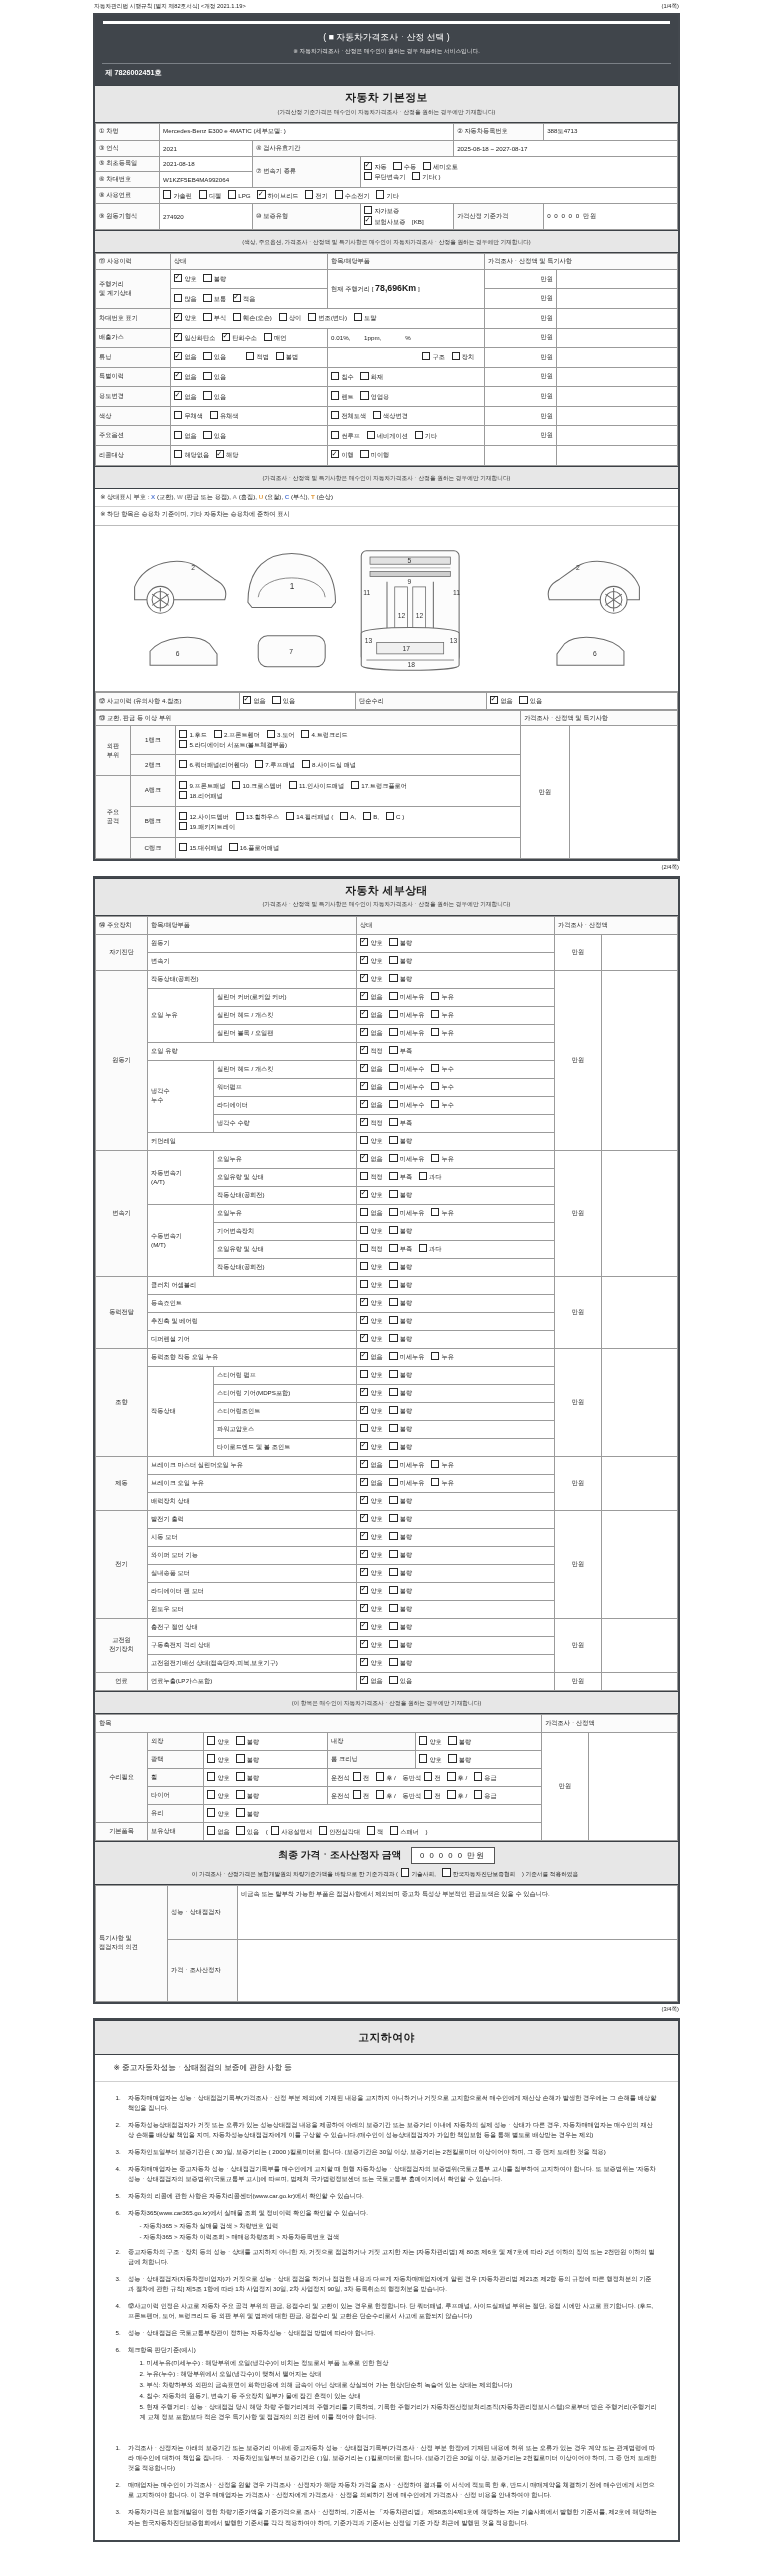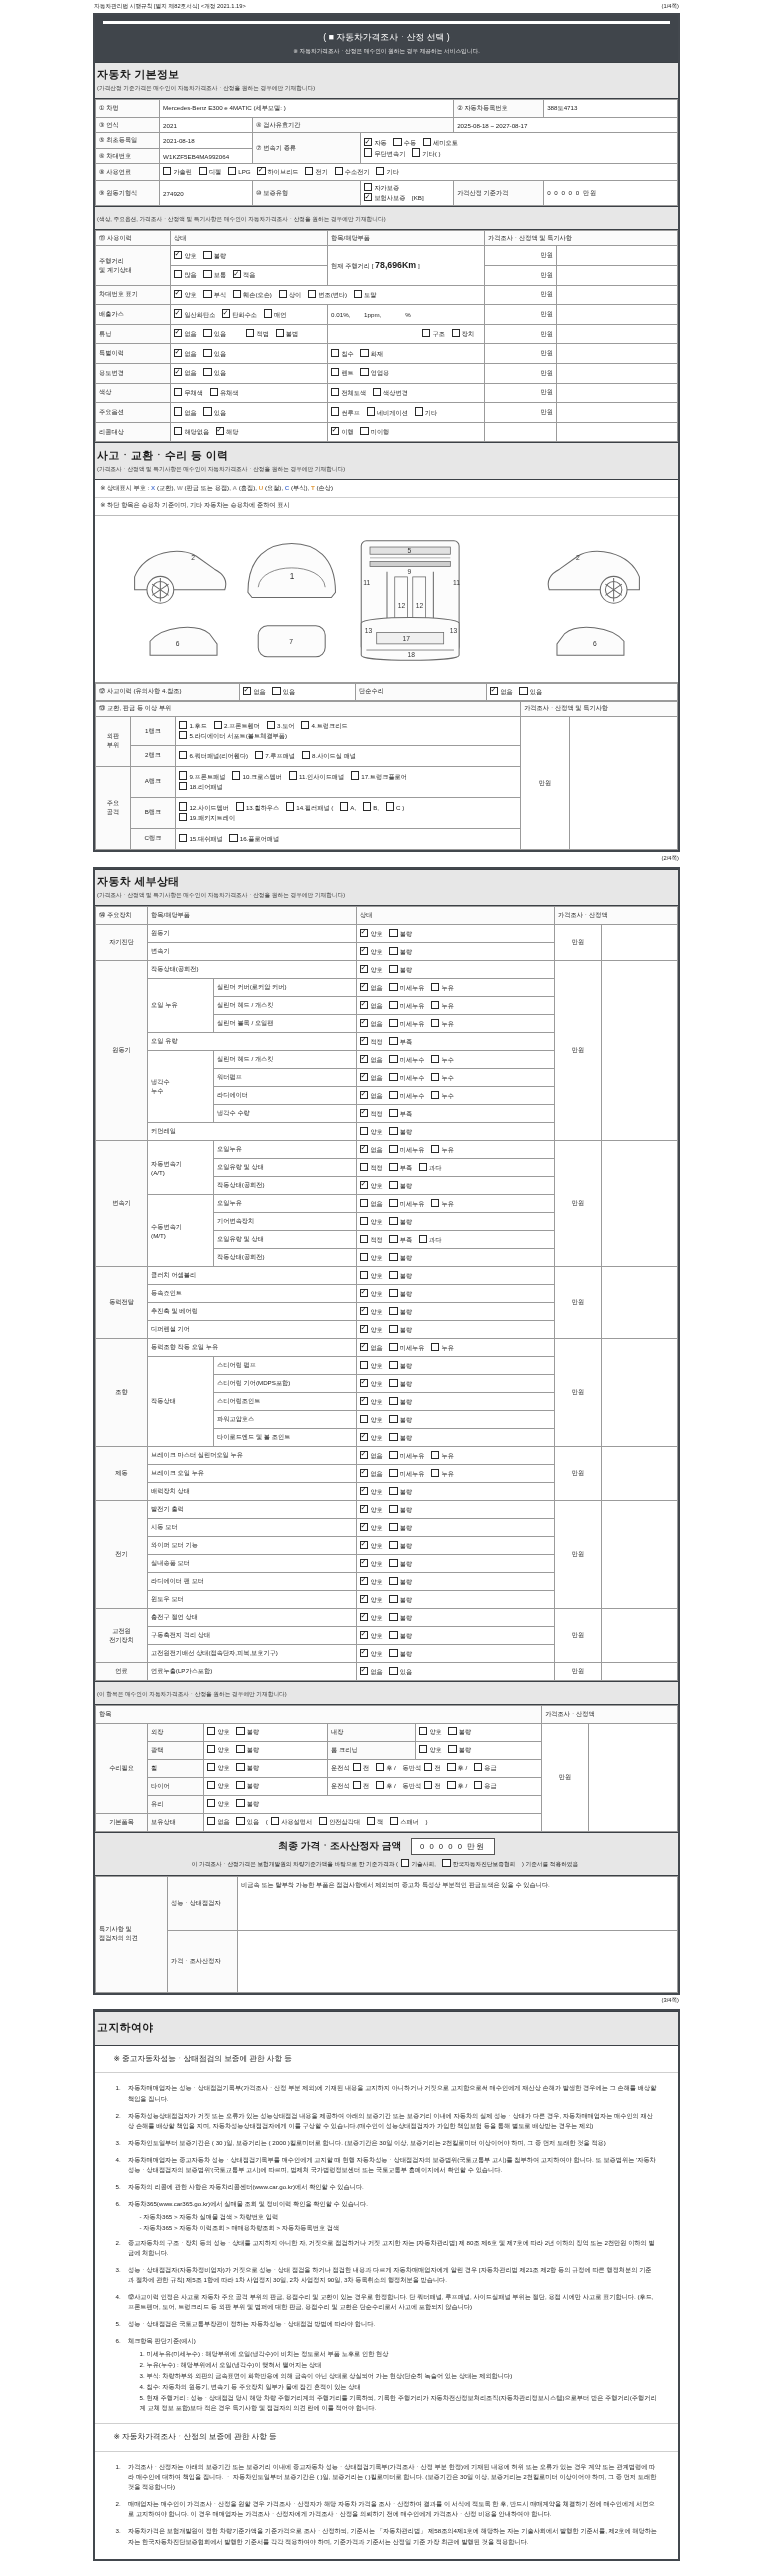--- a/index.html
+++ b/index.html
@@ -9,21 +9,21 @@
   .pagemark{text-align:right;font-size:5.7px;color:#222;padding:1.5px 1px 4.1px 1px;}
   .box{border:2.1px solid #43484e;background:#fff;margin-bottom:1px;}
   
   .dkhead{background:#40454b;color:#fff;padding:5.2px 7.2px 6.2px 7.2px;}
   .stripe{height:3.1px;background:#ffffff;margin:1px 1px 7.2px 1px;}
   .dk-title{text-align:center;font-size:16px;font-weight:bold;letter-spacing:1px;}
   .dk-sub{text-align:center;font-size:8.8px;margin-top:5.2px;}
   .dk-note{text-align:center;font-size:5.7px;margin-top:4.1px;color:#e8e8e8;}
   .docno{border-top:0.5px solid #7b8086;margin-top:7.2px;padding:4.1px 3.1px 1px 3.1px;font-size:7.2px;font-weight:bold;}
   
-  .sect{background:#e7e7e7;border-top:1px solid #3c4146;border-bottom:1px solid #3c4146;padding:5.2px 2.1px;}
+  .sect{background:#e7e7e7;border-top:1px solid #3c4146;border-bottom:1px solid #3c4146;text-align:center;padding:5.2px 2.1px;}
   .sect .t{font-size:10.8px;font-weight:bold;letter-spacing:0.5px;}
   .sect .s{font-size:5.7px;margin-top:3.1px;color:#333;}
   
   table{border-collapse:collapse;width:100%;table-layout:fixed;}
   td,th{border:0.5px solid #9b9b9b;font-size:6.2px;padding:2.1px 3.1px;vertical-align:middle;word-break:keep-all;}
   .lab{background:#fbfbfb;}
   .cb{display:inline-block;width:6.2px;height:6.2px;border:1px solid #2a2a2a;background:#fff;vertical-align:-1px;margin-right:2.1px;position:relative;}
   .cb.on::after{content:"✓";position:absolute;left:-0.5px;top:-2.6px;font-size:7.2px;font-weight:bold;color:#111;}
   .opt{margin-right:6.7px;white-space:nowrap;}
   .opt.plain{margin-right:3.1px;}
@@ -65,20 +65,21 @@
   <div class="topnote">
     <span>자동차관리법 시행규칙 [별지 제82호서식] &lt;개정 2021.1.19&gt;</span>
     <span>(1/4쪽)</span>
   </div>
 
   <div class="box">
     <div class="dkhead">
       <div class="stripe"></div>
       <div class="dk-sub">( ■ 자동차가격조사ㆍ산정 선택 )</div>
       <div class="dk-note">※ 자동차가격조사ㆍ산정은 매수인이 원하는 경우 제공하는 서비스입니다.</div>
+      <div class="docno">제 7826002451호</div>
     </div>
 
     <div class="sect">
       <div class="t">자동차 기본정보</div>
       <div class="s">(가격산정 기준가격은 매수인이 자동차가격조사ㆍ산정을 원하는 경우에만 기재합니다)</div>
     </div>
     <table>
       <colgroup>
           <col style="width:64px">
           <col style="width:93px">
@@ -210,21 +211,20 @@
         <td class="lab">리콜대상</td>
         <td><span class="opt"><span class="cb"></span><span>해당없음</span></span><span class="opt"><span class="cb on"></span><span>해당</span></span></td>
         <td><span class="opt"><span class="cb on"></span><span>이행</span></span><span class="opt"><span class="cb"></span><span>미이행</span></span></td>
         <td></td>
         <td></td>
       </tr>
     </tbody>
       </table>
 
     <div class="sect">
-      <div class="t">사고ㆍ교환ㆍ수리 등 이력</div>
       <div class="s">(가격조사ㆍ산정액 및 특기사항은 매수인이 자동차가격조사ㆍ산정을 원하는 경우에만 기재합니다)</div>
     </div>
     <div class="codes">
       <span>※ 상태표시 부호 : </span><span class="cX">X</span><span> (교환), </span><span class="cW">W</span><span> (판금 또는 용접), </span><span class="cA">A</span><span> (흠집), </span><span class="cU">U</span><span> (요철), </span><span class="cC">C</span><span> (부식), </span><span class="cT">T</span><span> (손상)</span>
     </div>
     <div class="codes2">※ 하단 항목은 승용차 기준이며, 기타 자동차는 승용차에 준하여 표시</div>
 
     <div class="diagwrap">
       <svg width="546" height="155" viewBox="0 0 1060 300">
         <g fill="none" stroke="#6a6a6a" stroke-width="2">
@@ -710,21 +710,20 @@
         <div class="nitem">
           <span class="nn">6.</span>
           <span class="nt">체크항목 판단기준(예시)</span>
         </div>
         <div class="nsub">1.  미세누유(미세누수) : 해당부위에 오일(냉각수)이 비치는 정도로서 부품 노후로 인한 현상</div>
         <div class="nsub">2.  누유(누수) : 해당부위에서 오일(냉각수)이 맺혀서 떨어지는 상태</div>
         <div class="nsub">3.  부식: 차량하부와 외판의 금속표면이 화학반응에 의해 금속이 아닌 상태로 상실되어 가는 현상(단순히 녹슬어 있는 상태는 제외합니다)</div>
         <div class="nsub">4.  침수: 자동차의 원동기, 변속기 등 주요장치 일부가 물에 잠긴 흔적이 있는 상태</div>
         <div class="nsub">5.  현재 주행거리 : 성능ㆍ상태점검 당시 해당 차량 주행거리계의 주행거리를 기록하되, 기록한 주행거리가 자동차전산정보처리조직(자동차관리정보시스템)으로부터 받은 주행거리(주행거리계 교체 정보 포함)보다 적은 경우 특기사항 및 점검자의 의견 란에 이를 적어야 합니다.</div>
       </div>
-    <div class="nh" style="border-top:0.5px solid #cfcfcf">※ 자동차가격조사ㆍ산정의 보증에 관한 사항 등</div>
     <div class="nbody" id="noticeB">
         <div class="nitem">
           <span class="nn">1.</span>
           <span class="nt">가격조사ㆍ산정자는 아래의 보증기간 또는 보증거리 이내에 중고자동차 성능ㆍ상태점검기록부(가격조사ㆍ산정 부분 한정)에 기재된 내용에 허위 또는 오류가 있는 경우 계약 또는 관계법령에 따라 매수인에 대하여 책임을 집니다.  ㆍ 자동차인도일부터 보증기간은 (      )일, 보증거리는 (      )킬로미터로 합니다. (보증기간은 30일 이상, 보증거리는 2천킬로미터 이상이어야 하며, 그 중 먼저 도래한 것을 적용합니다)</span>
         </div>
         <div class="nitem">
           <span class="nn">2.</span>
           <span class="nt">매매업자는 매수인이 가격조사ㆍ산정을 원할 경우 가격조사ㆍ산정자가 해당 자동차 가격을 조사ㆍ산정하여 결과를 이 서식에 적도록 한 후, 반드시 매매계약을 체결하기 전에 매수인에게 서면으로 고지하여야 합니다. 이 경우 매매업자는 가격조사ㆍ산정자에게 가격조사ㆍ산정을 의뢰하기 전에 매수인에게 가격조사ㆍ산정 비용을 안내하여야 합니다.</span>
         </div>
         <div class="nitem">

